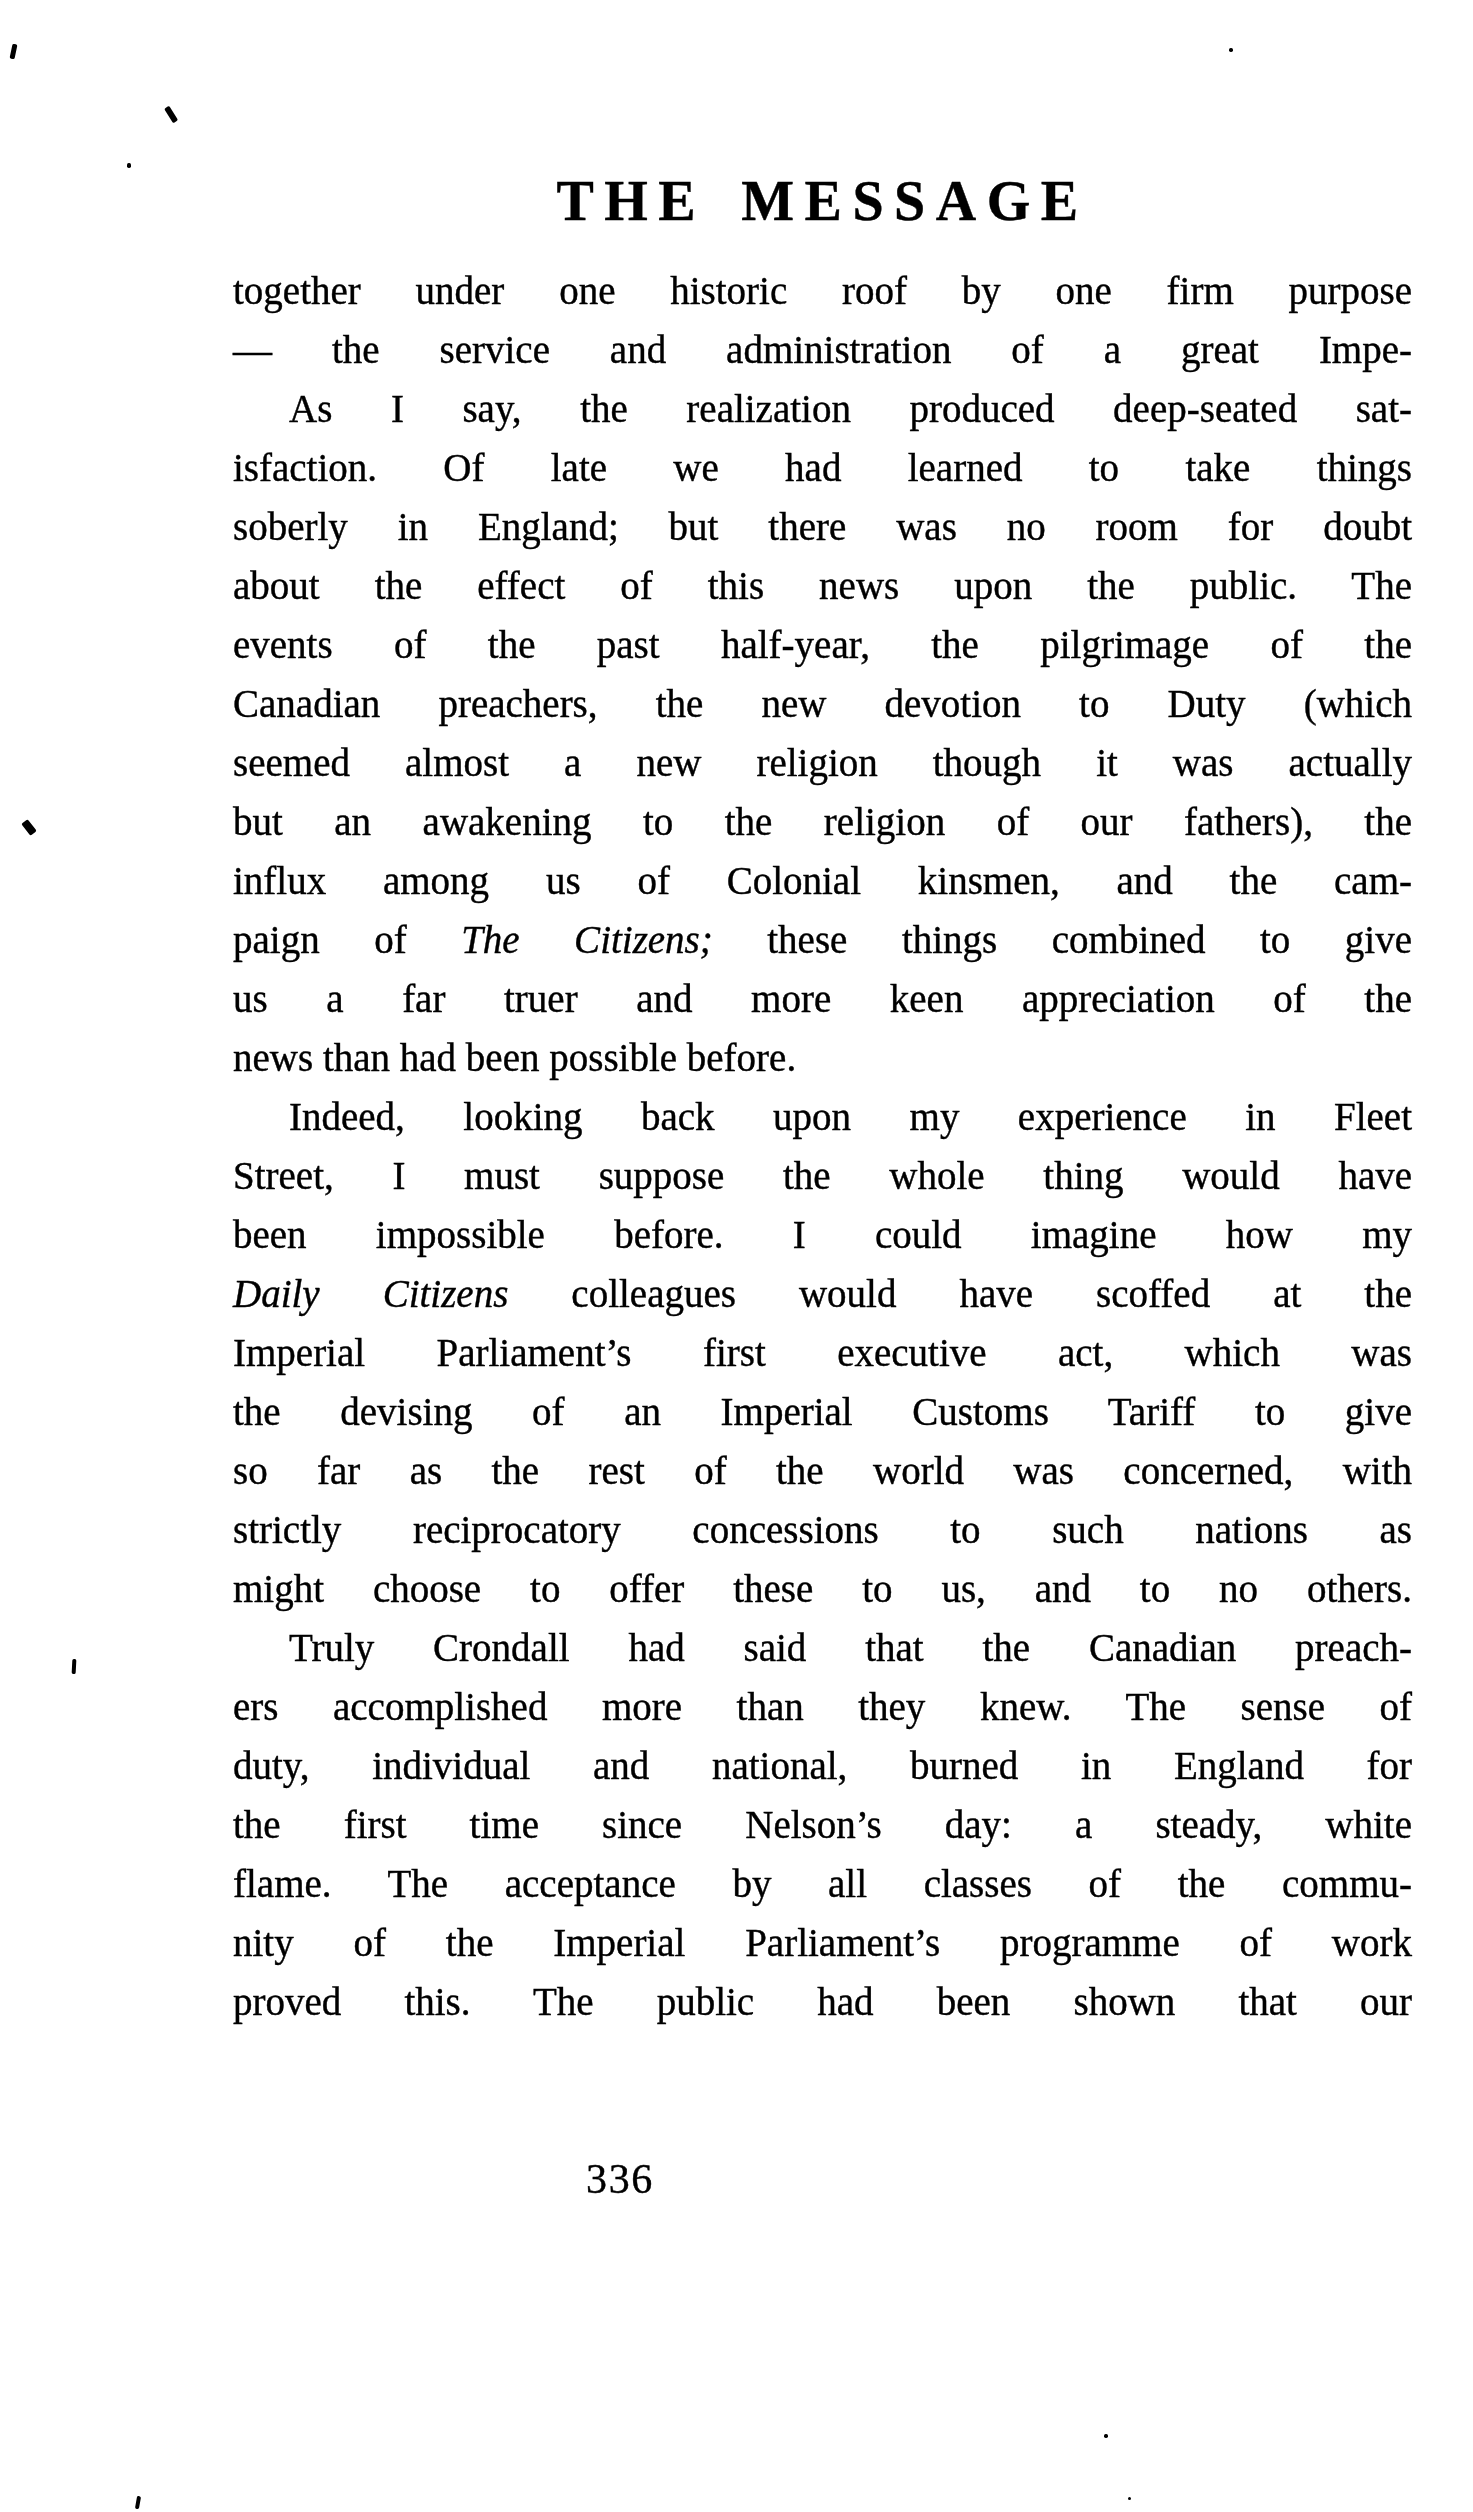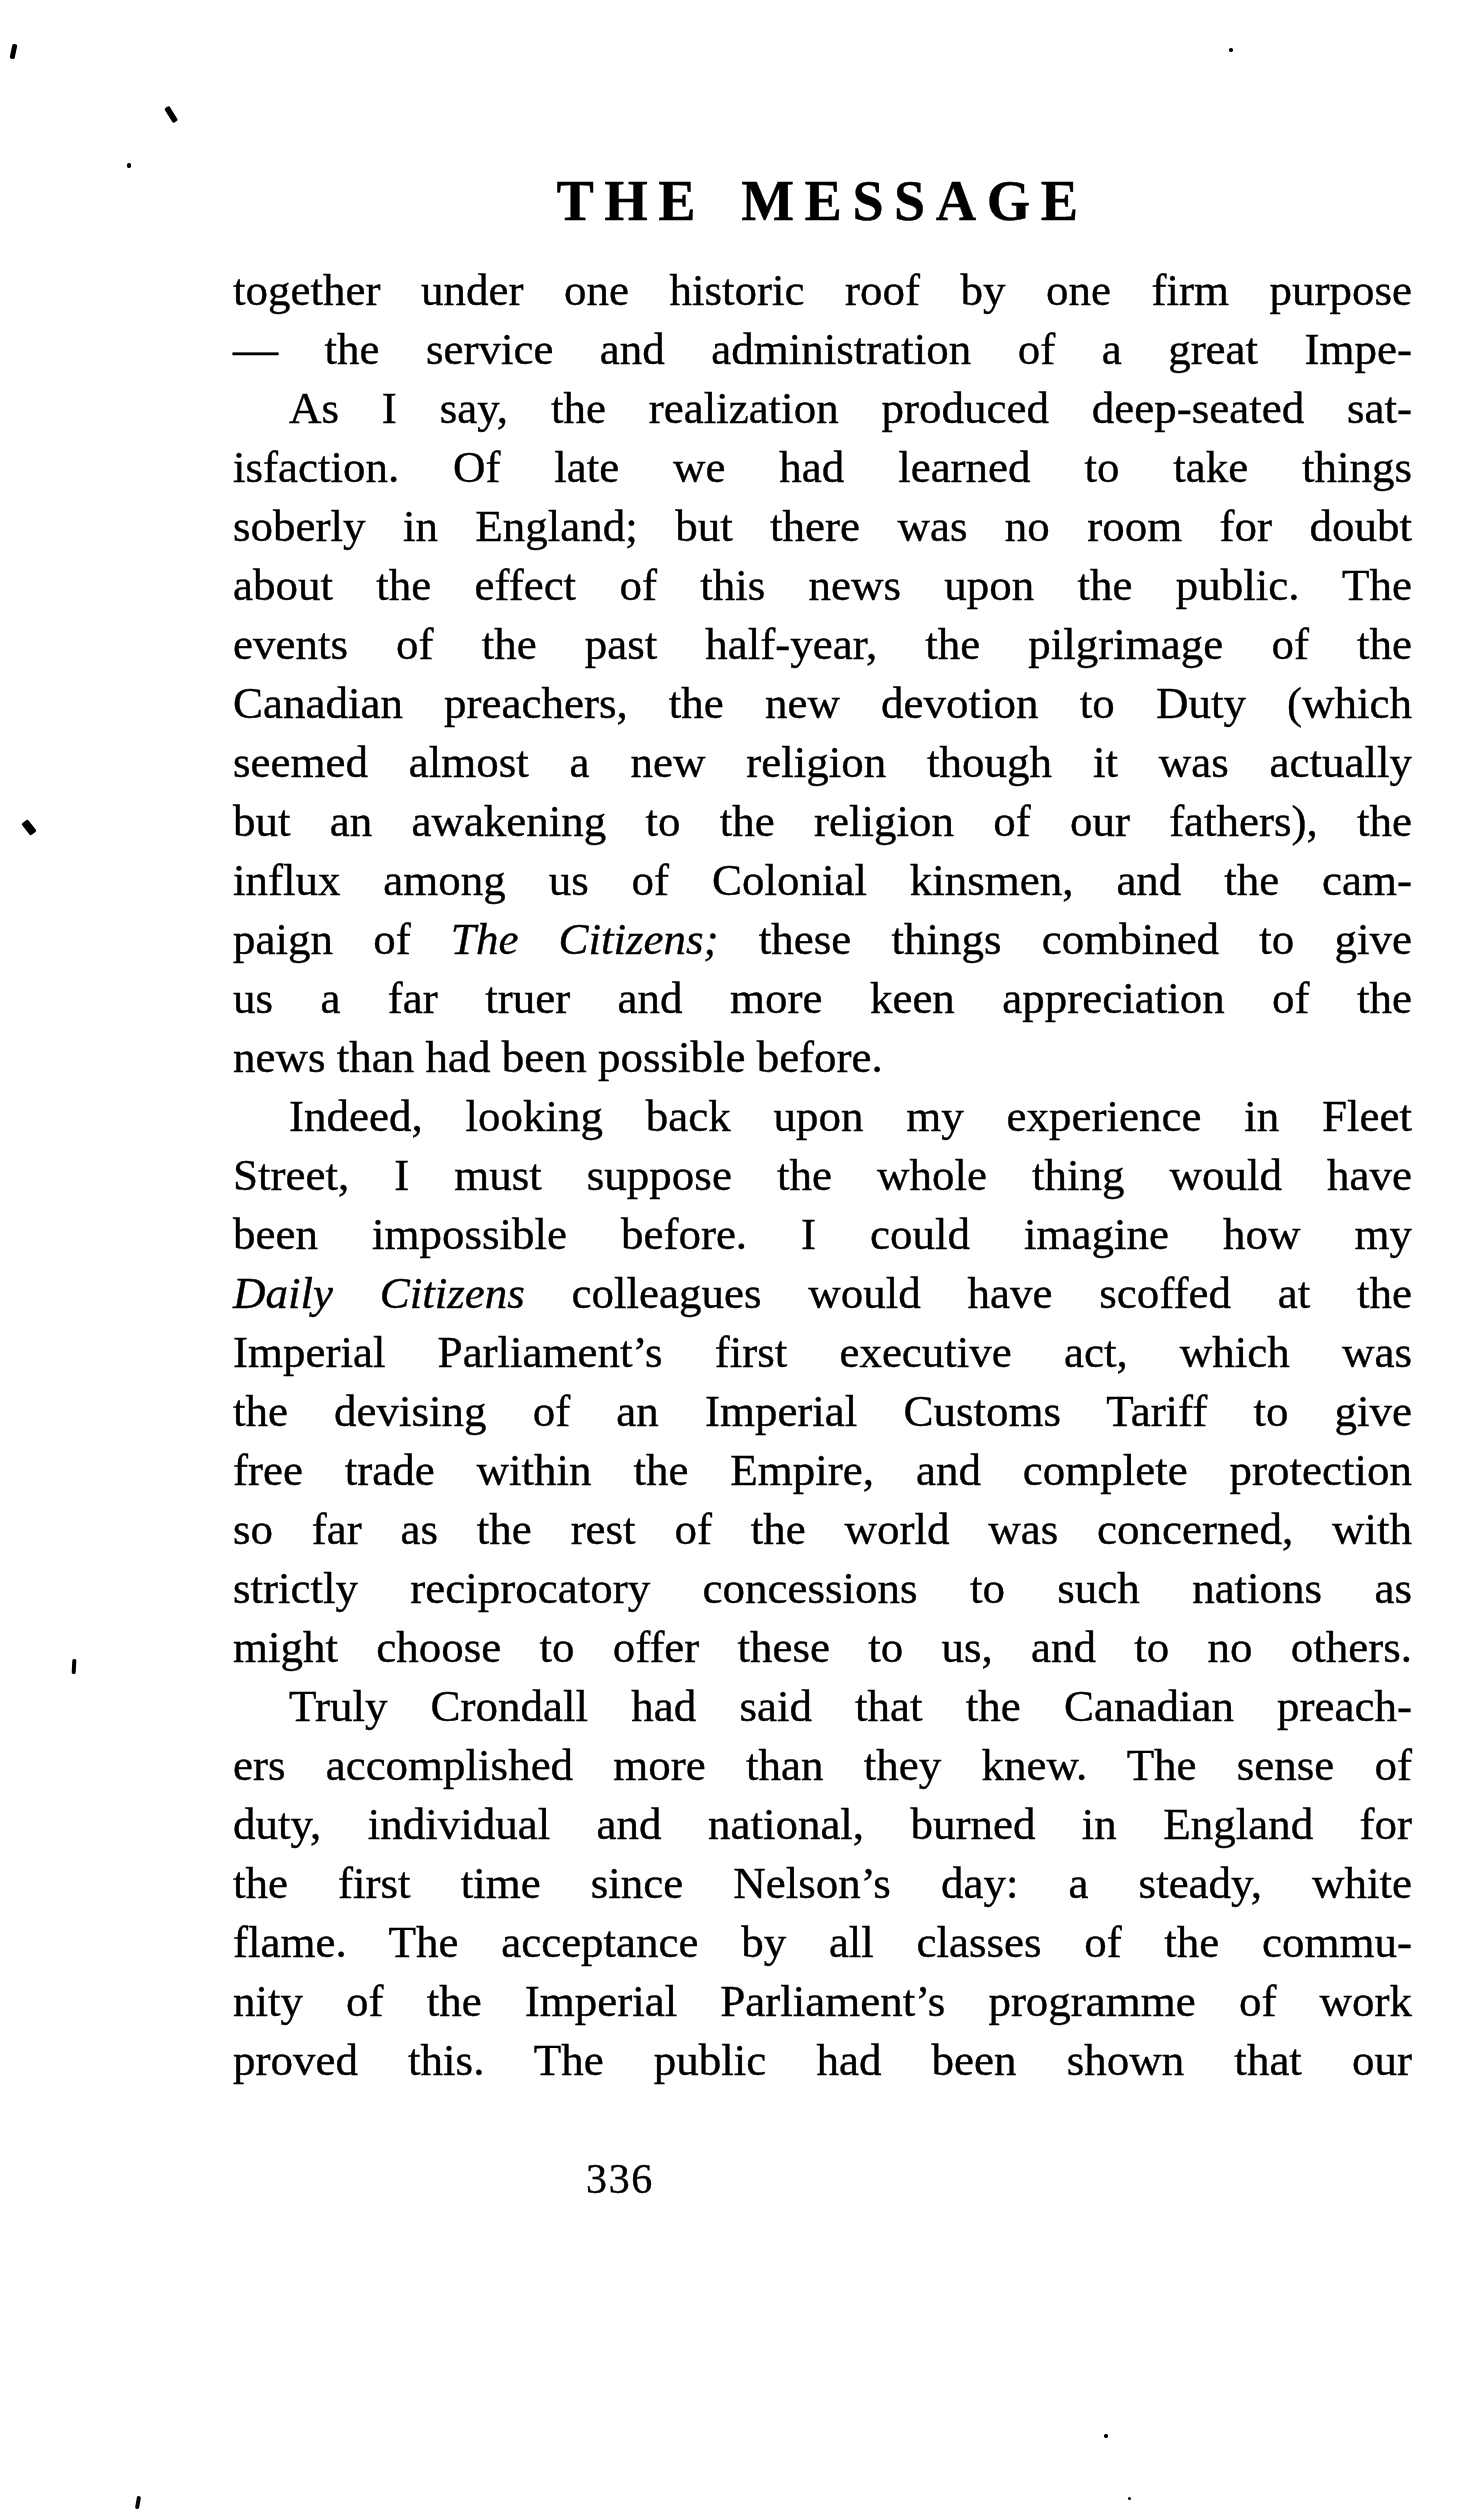--- a/index.html
+++ b/index.html
@@ -24,21 +24,21 @@
     font-weight: 700;
     letter-spacing: 10.5px;
     word-spacing: 10.5px;
     white-space: nowrap;
   }
   .text-column {
     position: absolute;
     top: 261px;
     left: 233px;
     width: 1179px;
-    font-size: 45px;
+    font-size: 39px;
   }
   .line {
     line-height: 59px;
     height: 59px;
     white-space: normal;
   }
   .jl { text-align: justify; text-align-last: justify; text-justify: inter-word; }
   .ll { text-align: left; }
   .indent { text-indent: 56px; }
   .page-number {
@@ -77,21 +77,20 @@
       <div class="line jl">influx among us of Colonial kinsmen, and the cam-</div>
       <div class="line jl">paign of <i>The Citizens;</i> these things combined to give</div>
       <div class="line jl">us a far truer and more keen appreciation of the</div>
       <div class="line ll">news than had been possible before.</div>
       <div class="line jl indent">Indeed, looking back upon my experience in Fleet</div>
       <div class="line jl">Street, I must suppose the whole thing would have</div>
       <div class="line jl">been impossible before. I could imagine how my</div>
       <div class="line jl"><i>Daily Citizens</i> colleagues would have scoffed at the</div>
       <div class="line jl">Imperial Parliament’s first executive act, which was</div>
       <div class="line jl">the devising of an Imperial Customs Tariff to give</div>
-      <div class="line jl">free trade within the Empire, and complete protection</div>
       <div class="line jl">so far as the rest of the world was concerned, with</div>
       <div class="line jl">strictly reciprocatory concessions to such nations as</div>
       <div class="line jl">might choose to offer these to us, and to no others.</div>
       <div class="line jl indent">Truly Crondall had said that the Canadian preach-</div>
       <div class="line jl">ers accomplished more than they knew. The sense of</div>
       <div class="line jl">duty, individual and national, burned in England for</div>
       <div class="line jl">the first time since Nelson’s day: a steady, white</div>
       <div class="line jl">flame. The acceptance by all classes of the commu-</div>
       <div class="line jl">nity of the Imperial Parliament’s programme of work</div>
       <div class="line jl">proved this. The public had been shown that our</div>

